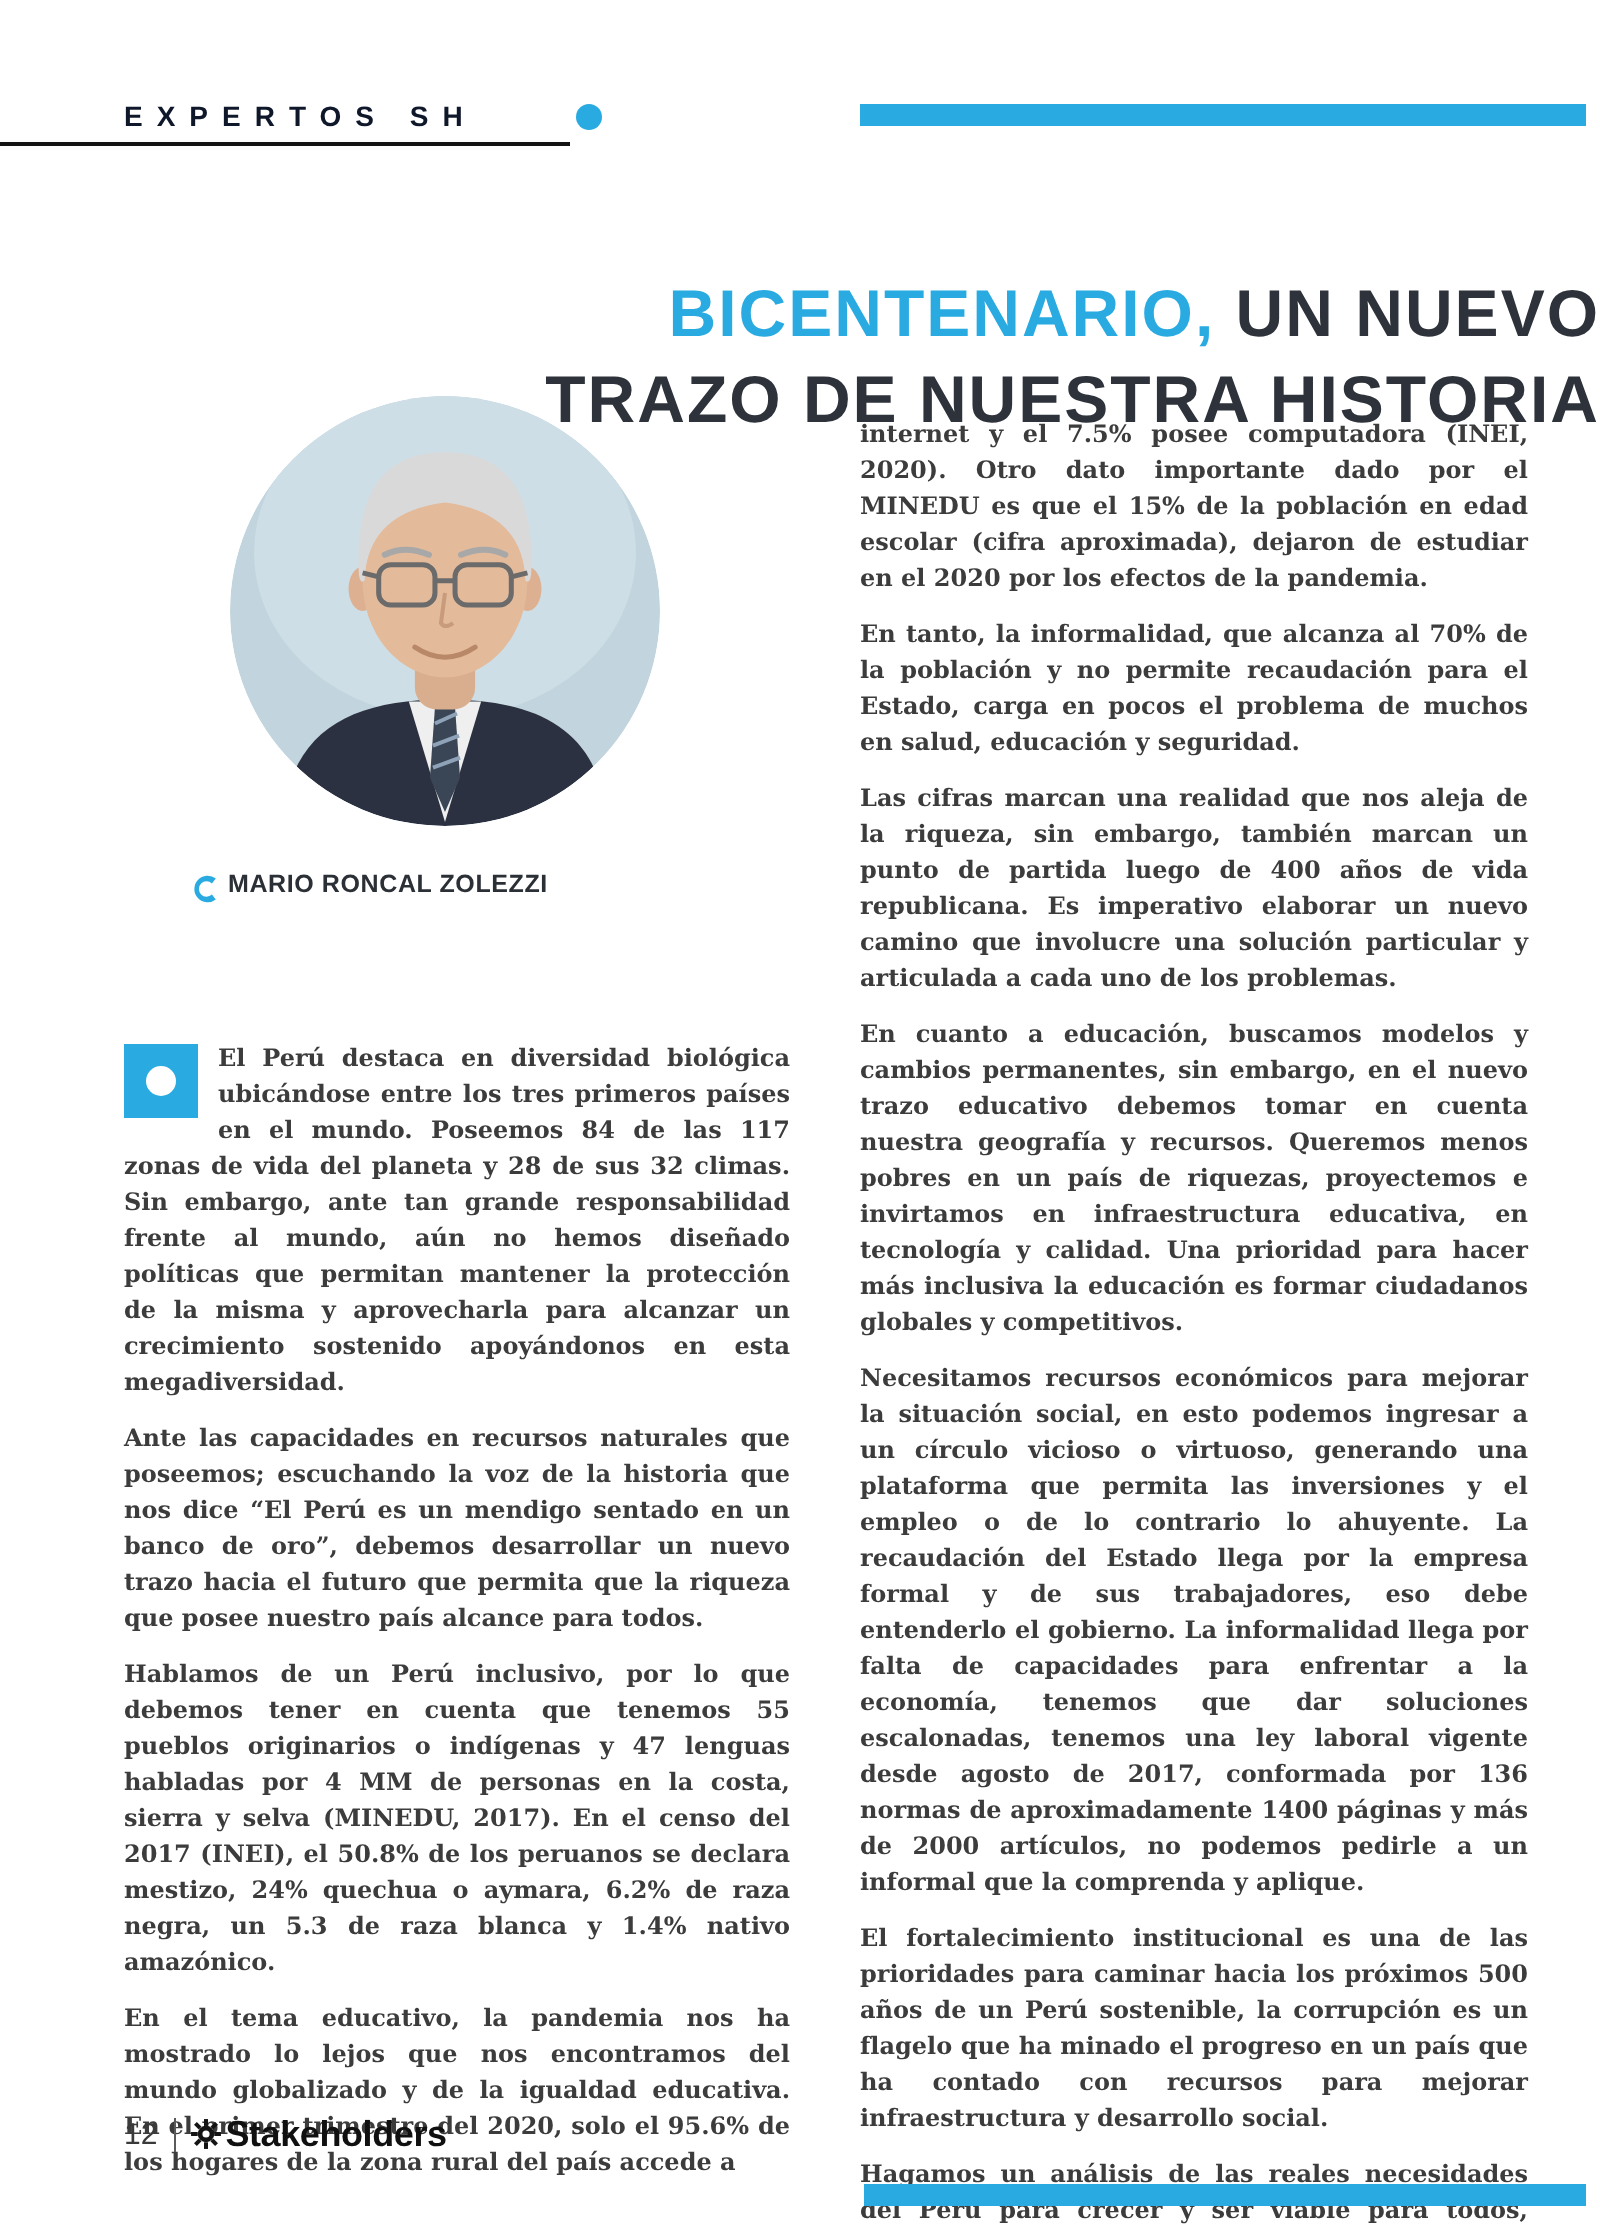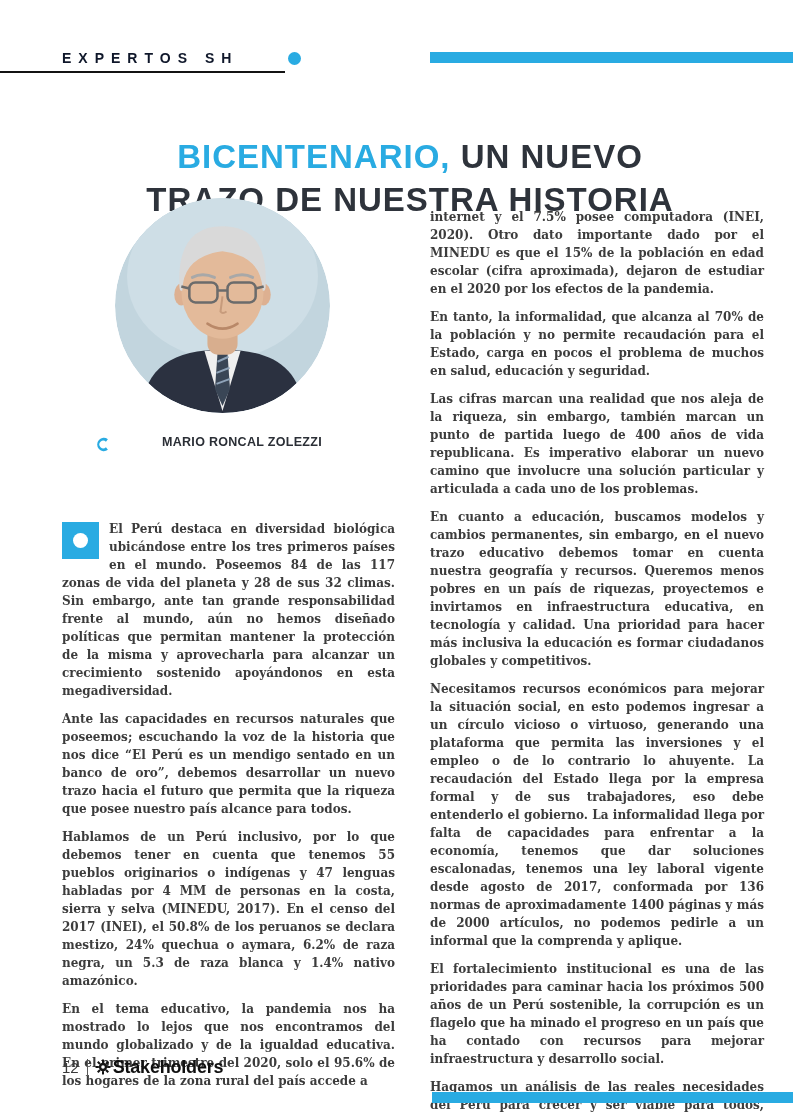--- a/index.html
+++ b/index.html
@@ -16,32 +16,32 @@
     position:absolute; top:50px; left:62px; font-size:14px; font-weight:bold;
     letter-spacing:7px; color:#0f172a; white-space:nowrap;
   }
   .section-dot {
     position:absolute; top:52px; left:288px; width:13px; height:13px;
     border-radius:50%; background:var(--accent);
   }
   .section-rule { position:absolute; top:71px; left:0; width:285px; height:2px; background:#131313; }
   
   .title {
-    position:absolute; top:113px; left:0; width:100%; text-align:center;
+    position:absolute; top:113px; left:0; width:100%; text-align:right;
     font-size:33px; line-height:43px; font-weight:bold; letter-spacing:1px; color:var(--ink);padding-left:20px;
   }
   .title .hl { color:var(--accent); }
   
   .portrait { position:absolute; top:198px; left:115px; width:215px; height:215px; border-radius:50%; overflow:hidden; }
   
   .author { position:absolute; top:435px; left:96px; width:300px; }
   .author-row { display:flex; align-items:flex-start; }
   .author-icon { flex:0 0 14px; margin-top:1px; }
   .author-text { margin-left:4px; }
-  .author-name { font-size:12.5px; font-weight:bold; color:#2B2F36; letter-spacing:0.3px;margin-left:48px; }
+  .author-name { font-size:12.5px; font-weight:bold; color:#2B2F36; letter-spacing:0.3px; }
   .author-role { font-size:10.5px; line-height:12.5px; color:#4A4A4A; margin-top:2px; }
   
   .col { position:absolute; }
   .col-left { left:62px; top:520px; width:333px; }
   .col-right { left:430px; top:208px; width:334px; }
   .col p {
     margin:0 0 10px 0; text-align:justify;
     font-family:"DejaVu Serif", serif; font-size:12px; line-height:18px;
     color:var(--body); hyphens:auto;font-weight:bold; -webkit-hyphens:auto;
   }

